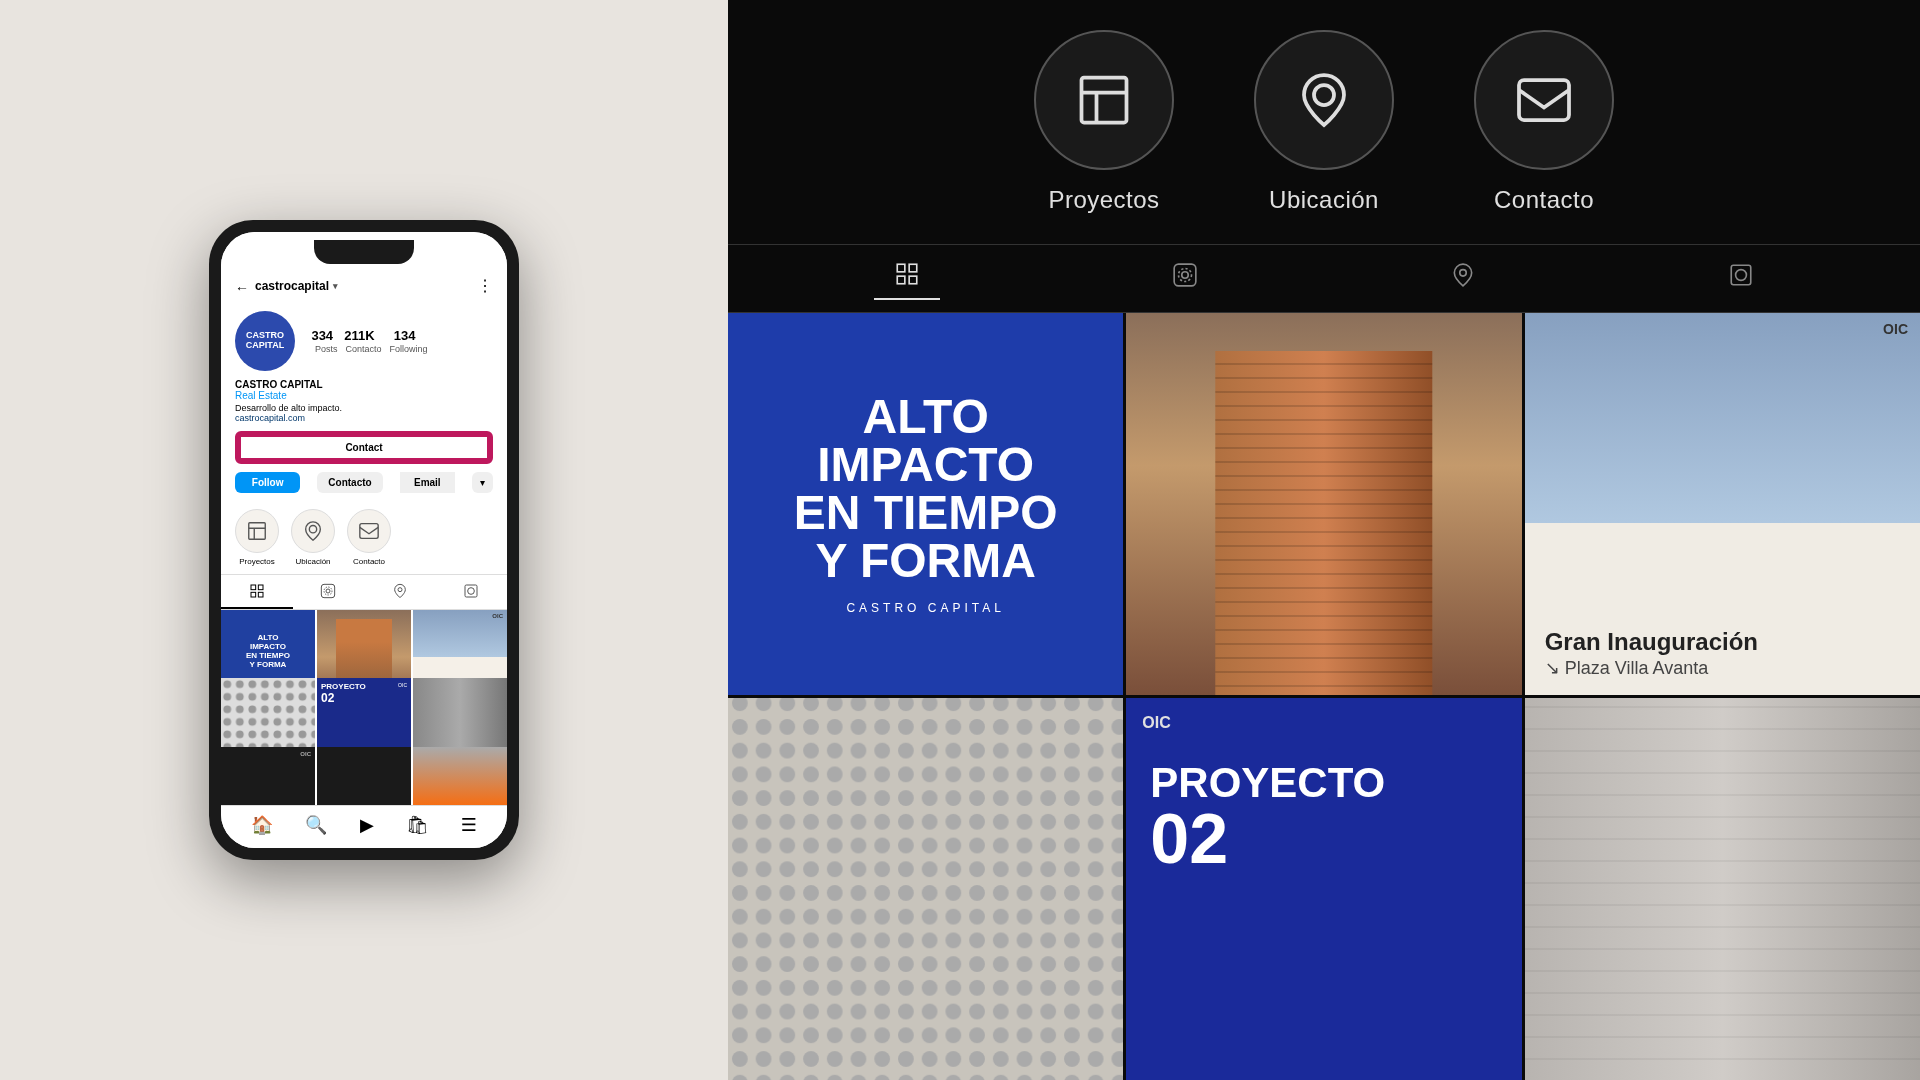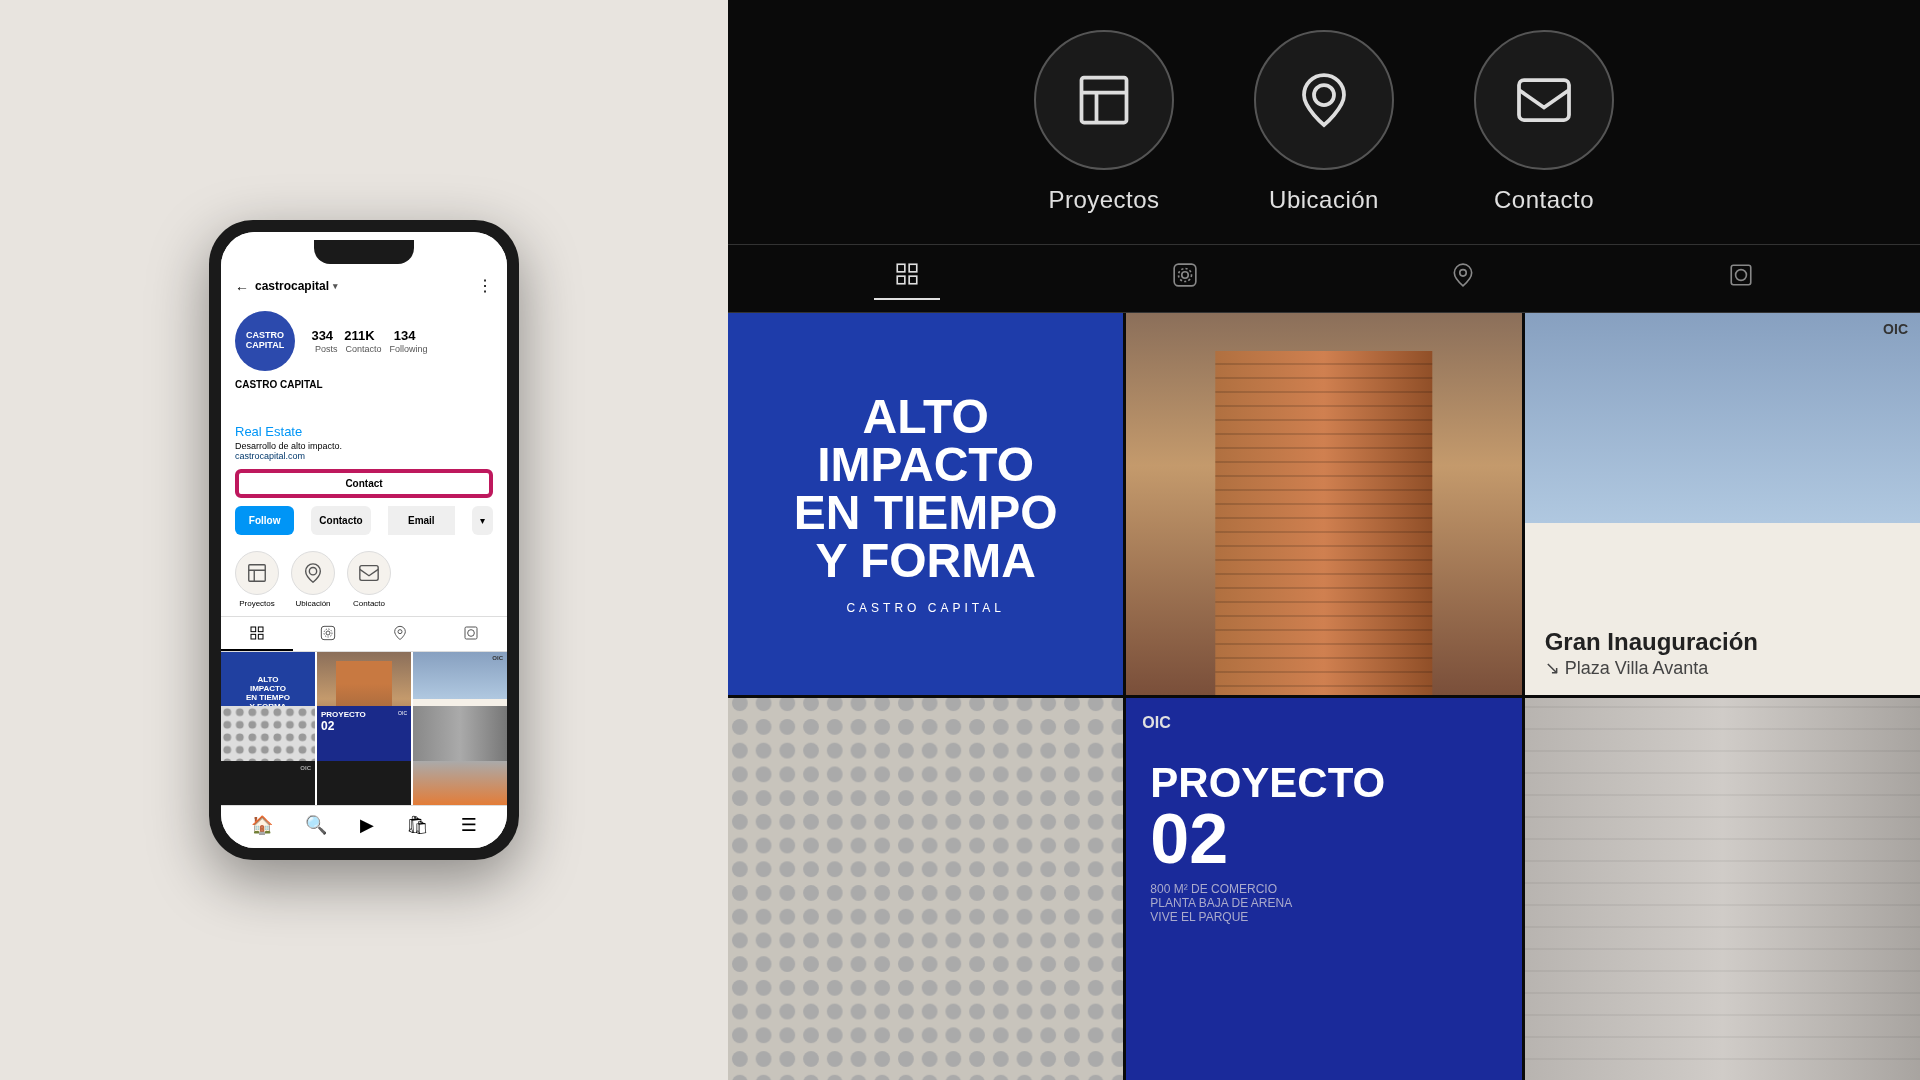--- a/index.html
+++ b/index.html
@@ -127,39 +127,38 @@
       padding-left: 8px;
     }
 
     .ig-bio {
       margin-top: 8px;
       font-size: 10px;
       font-weight: 700;
       color: #000;
     }
     .ig-bio-sub {
-      font-size: 13px;
+      font-size: 10px;
       color: #0095f6;
-      margin-top: 34px;
     }
     .ig-bio-text {
       font-size: 9px;
       color: #000;
       margin-top: 2px;
     }
     .ig-bio-link {
       font-size: 9px;
       color: #00376b;
     }
 
     .ig-contact-btn {
       margin: 8px 14px;
       width: calc(100% - 28px);
       padding: 5px;
-      border: 4px solid #be185d;
+      border: 6px solid #be185d;
       border-radius: 6px;
       font-size: 10px;
       font-weight: 600;
       color: #000;
       background: #fff;
       text-align: center;
       cursor: pointer;
     }
 
     .ig-action-buttons {
@@ -188,21 +187,21 @@
       font-size: 10px;
       font-weight: 600;
       cursor: pointer;
     }
     .ig-btn-email {
       flex: 1;
       background: #efefef;
       color: #000;
       border: none;
       border-radius: 0;
-      padding: 9px;
+      padding: 0;
       font-size: 10px;
       font-weight: 600;
       cursor: pointer;
     }
     .ig-btn-more {
       background: #efefef;
       color: #000;
       border: none;
       border-radius: 6px;
       padding: 5px 8px;
@@ -897,21 +896,20 @@
           </pattern>
         </defs>
         <rect width="200" height="200" fill="url(#bigpattern)"></rect>
       </svg>
     </div>
 
     <div class="cg-item cg-proyecto">
       <div class="proj-logo">OIC</div>
       <div class="proj-title">PROYECTO</div>
       <div class="proj-num">02</div>
-      <div class="proj-details">800 M² DE COMERCIO<br>PLANTA BAJA DE ARENA<br>VIVE EL PARQUE</div>
     </div>
 
     <div class="cg-item cg-arch-gray">
       
     </div>
 
   </div>
 
 </div>
 

